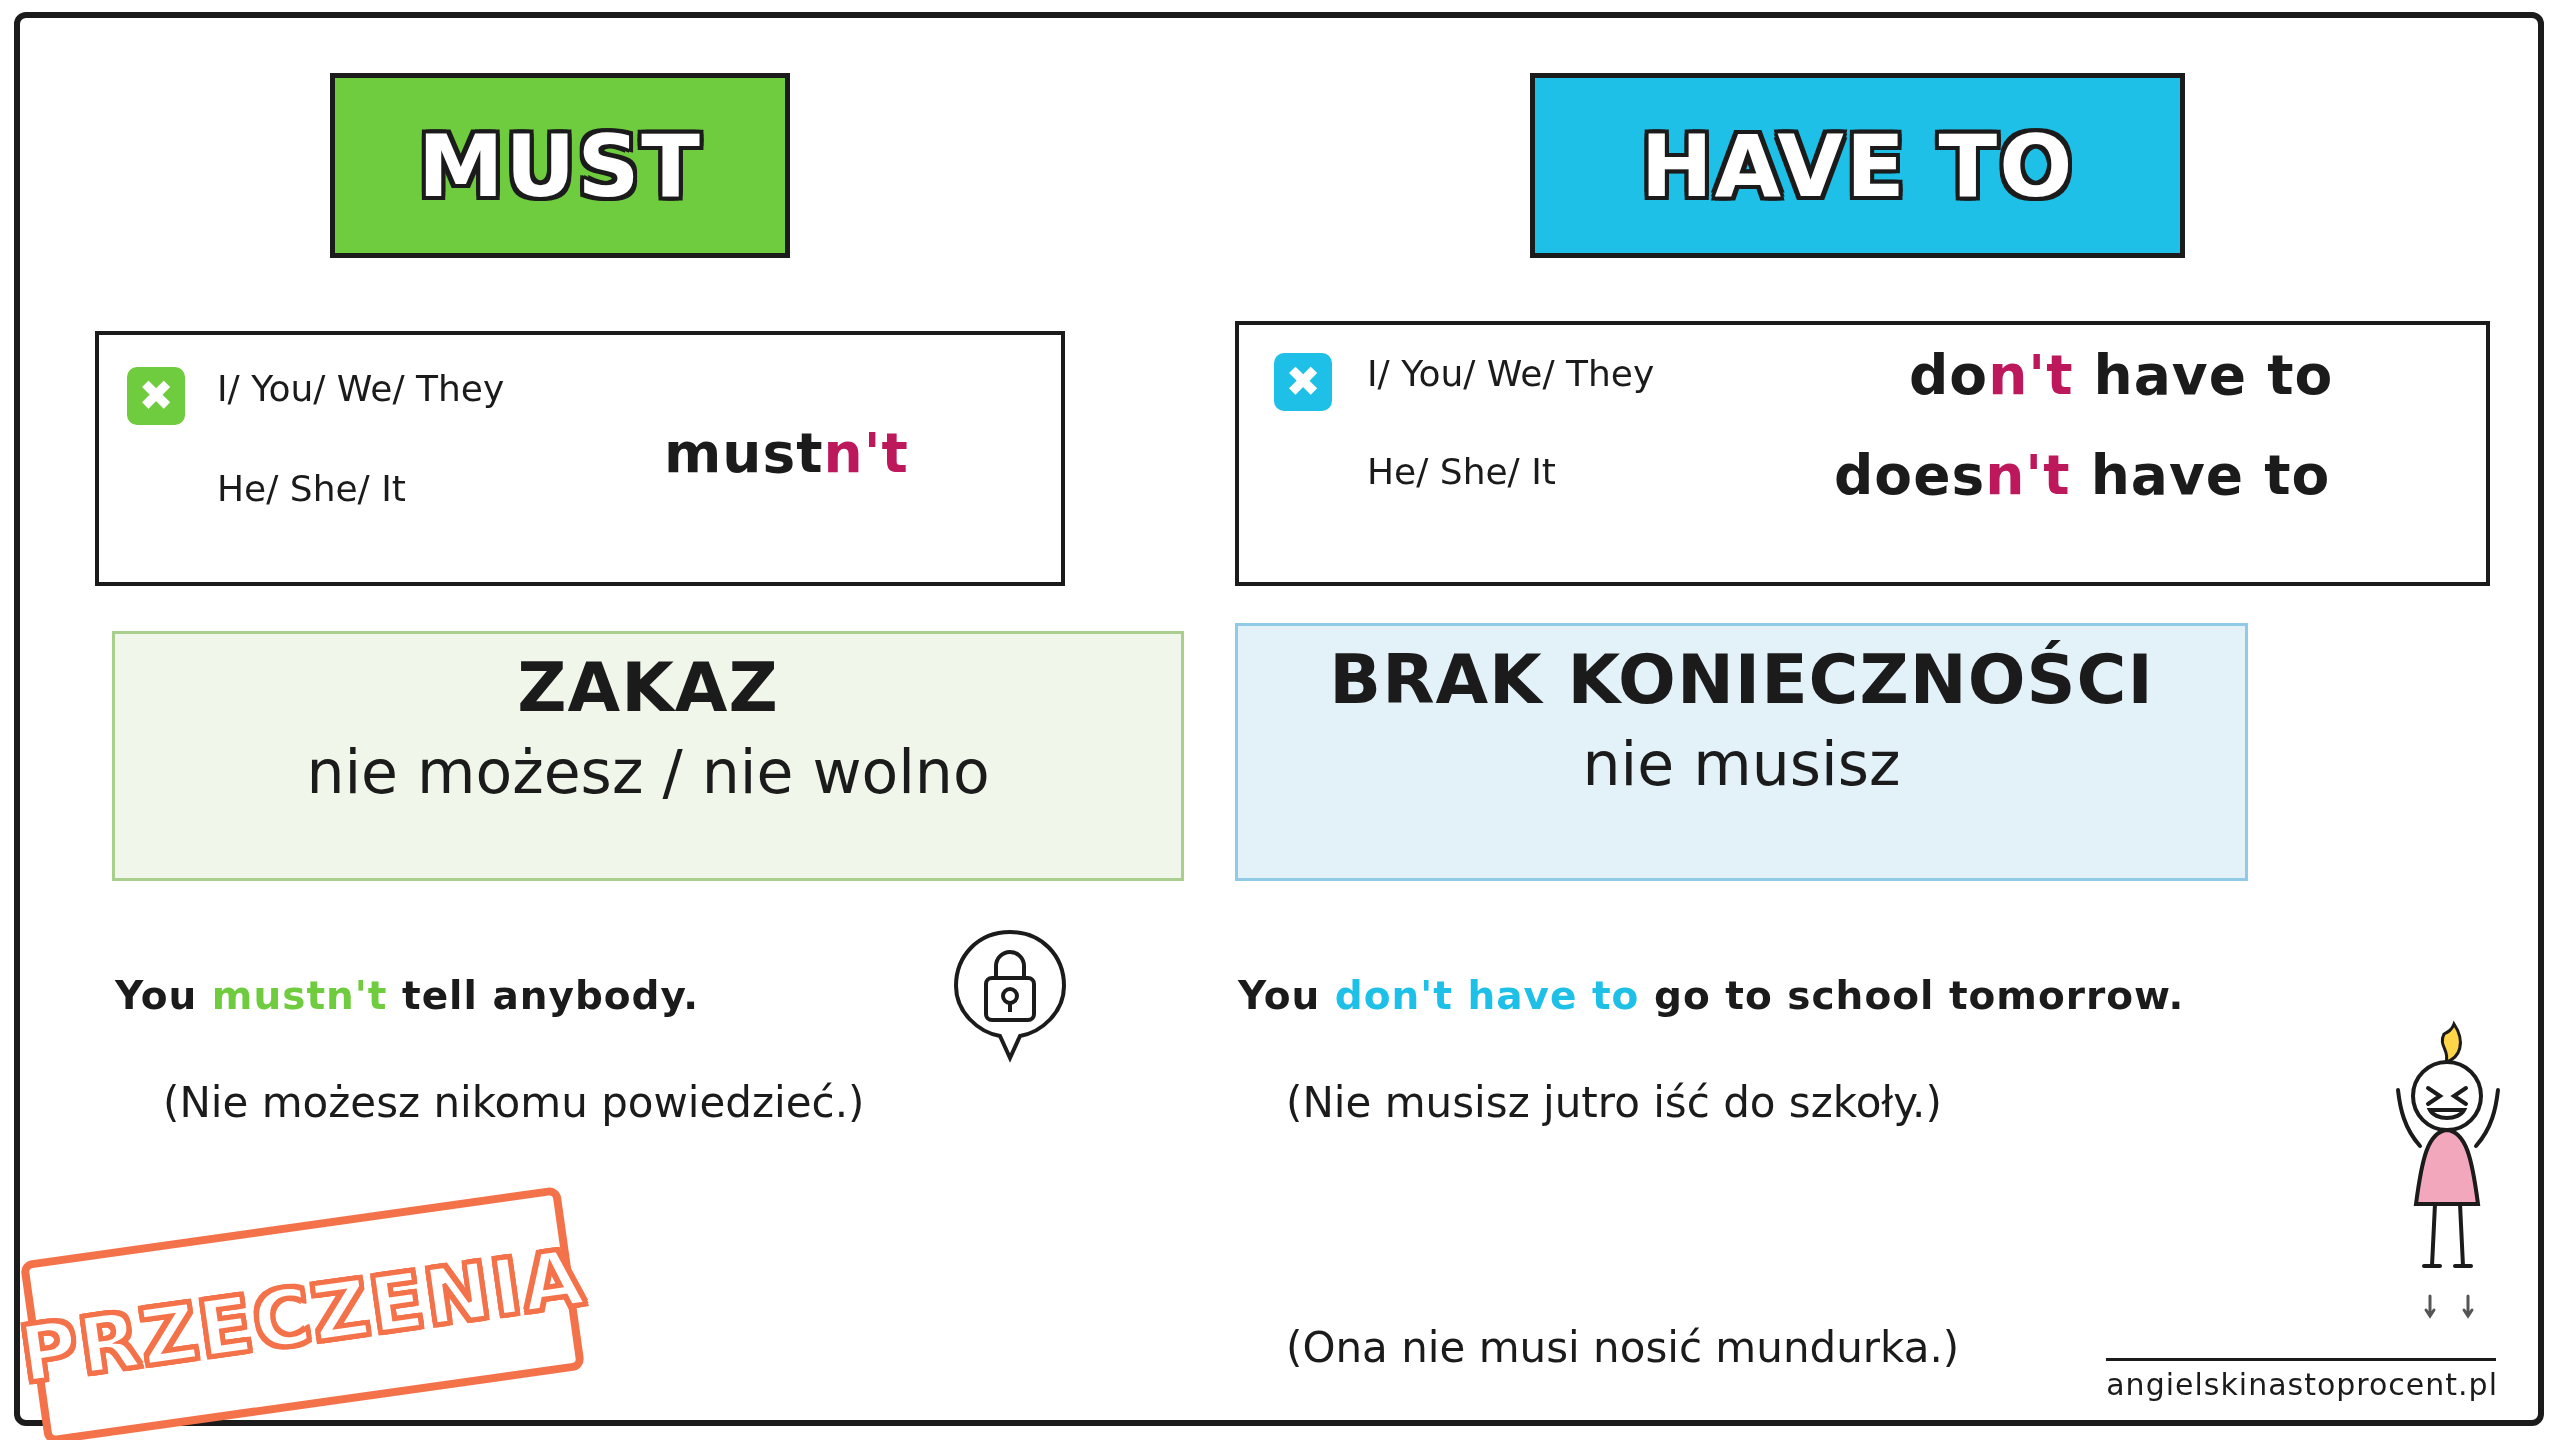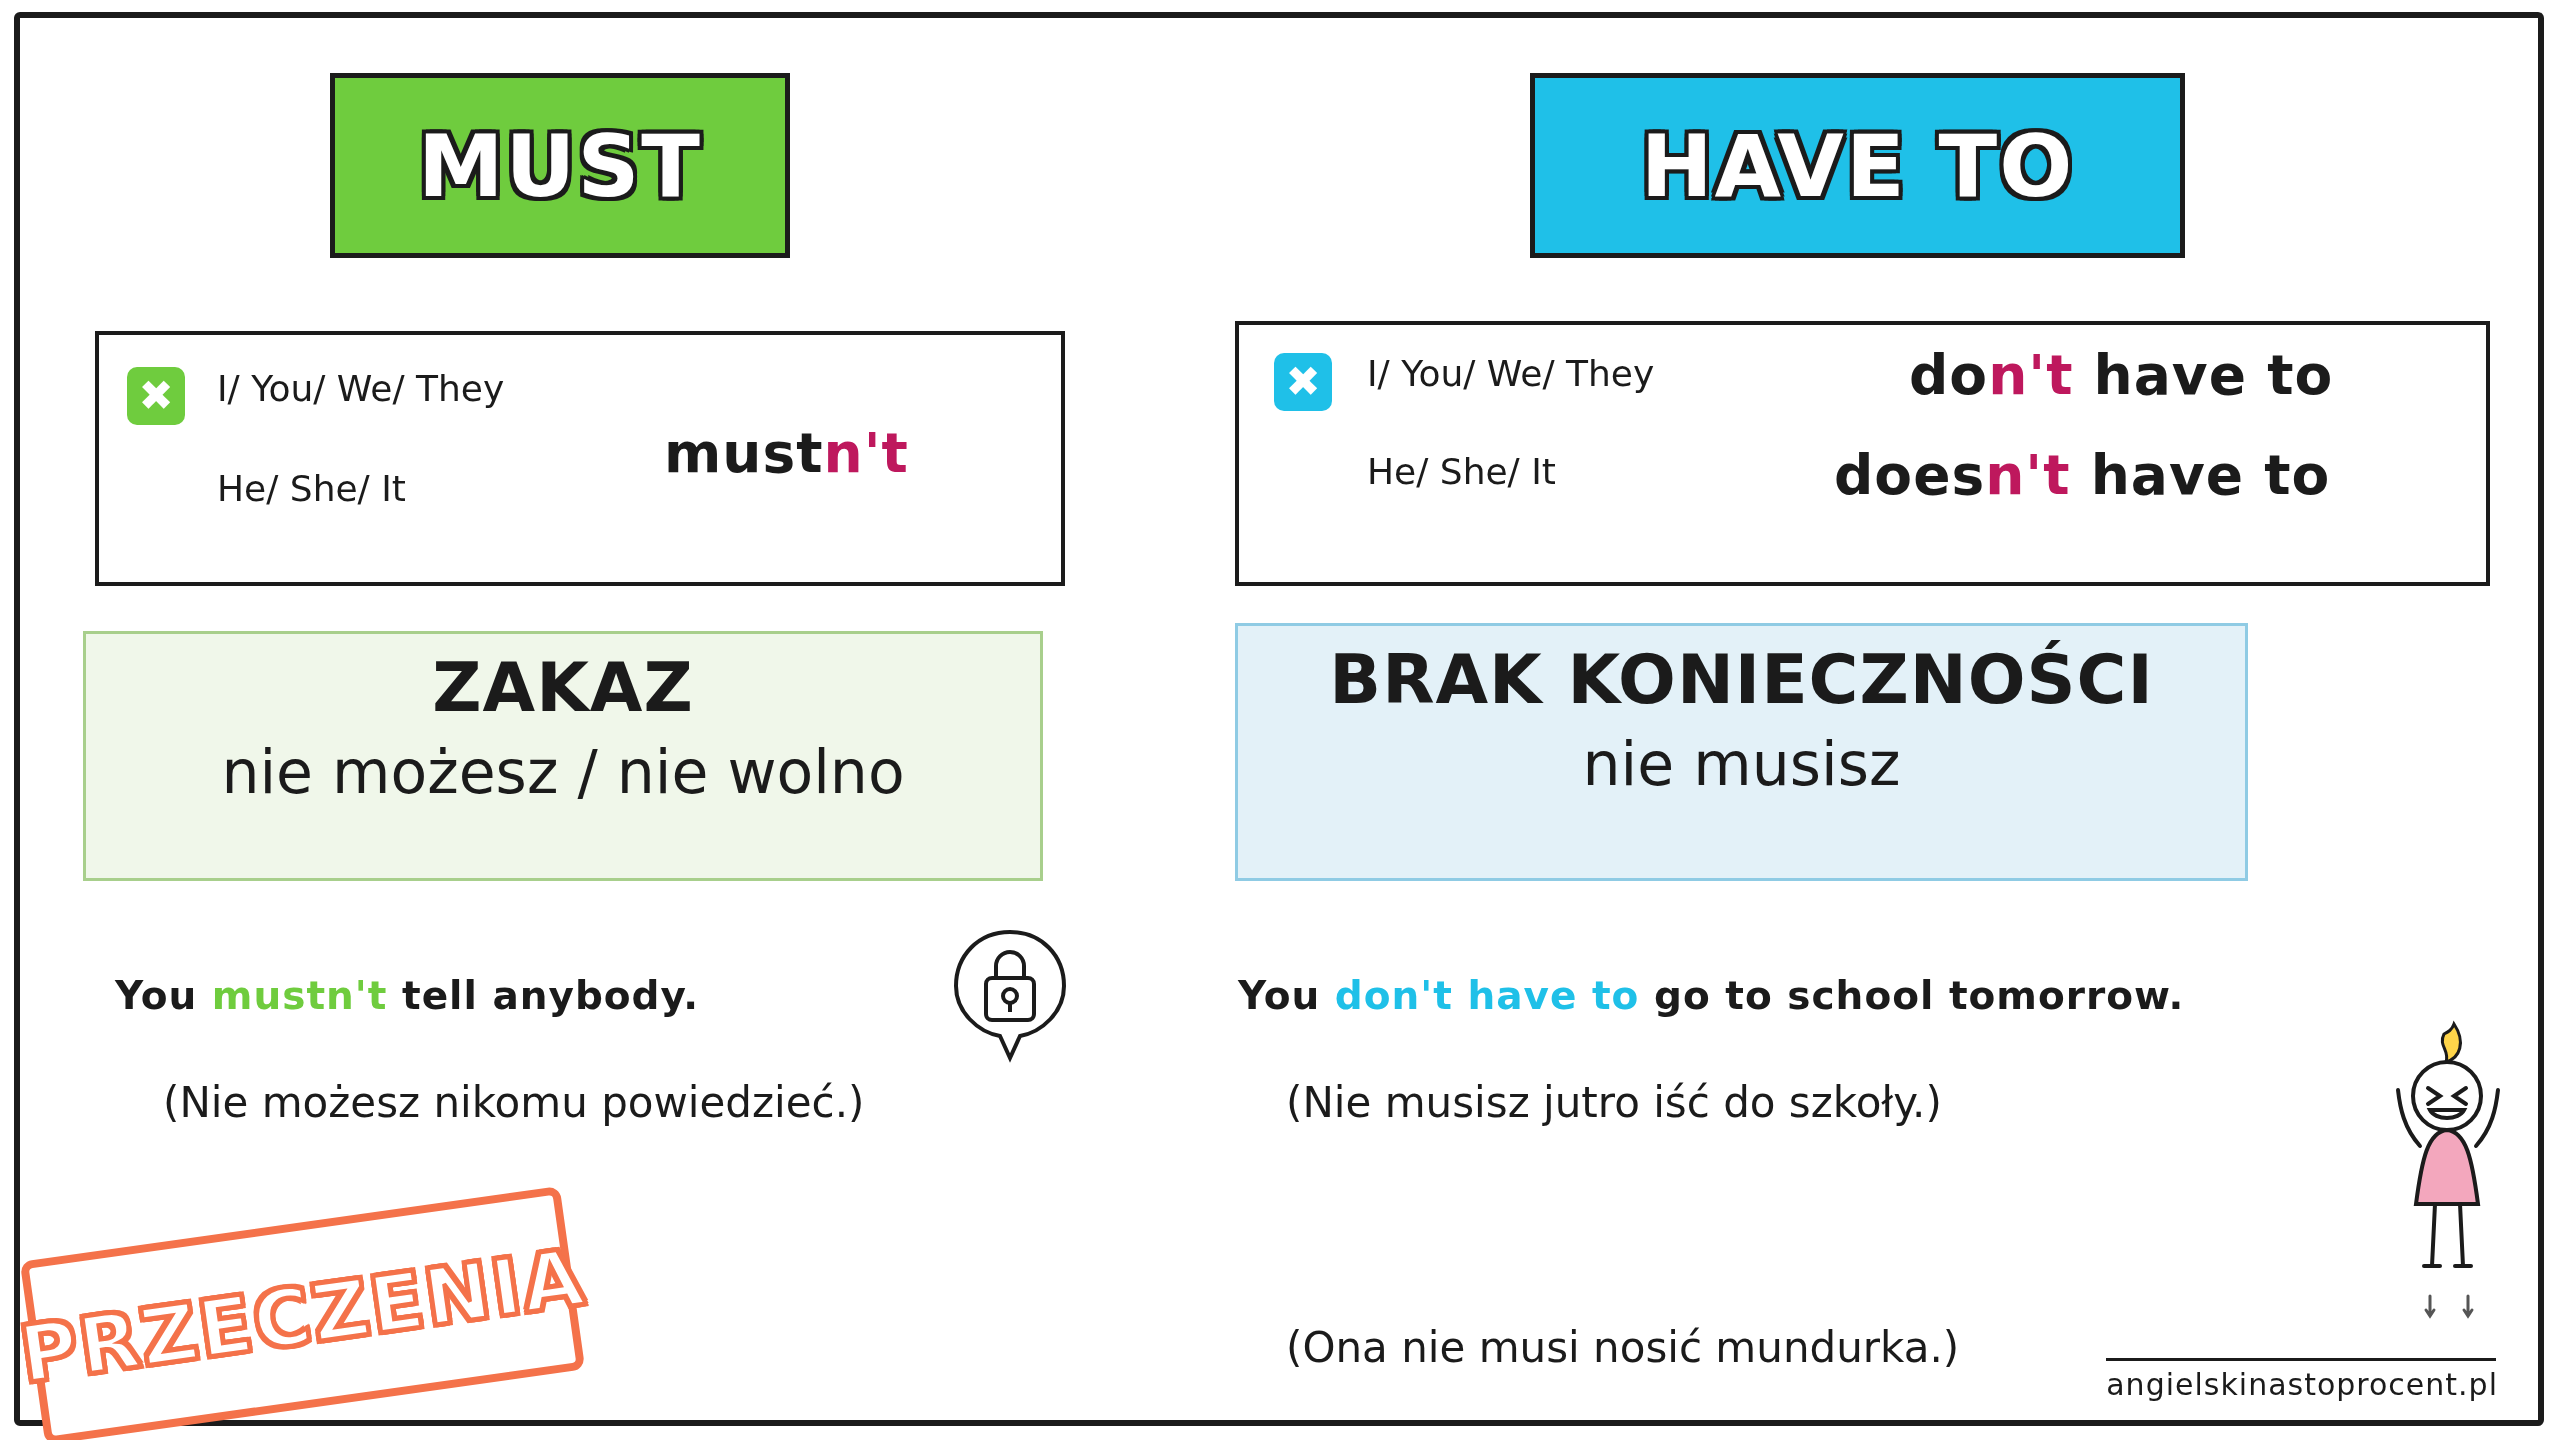--- a/index.html
+++ b/index.html
@@ -13,21 +13,21 @@
     font-family: "Liberation Sans", sans-serif;
     overflow: hidden;
   }
   .poster {
     position: absolute;
     left: 14px;
     top: 12px;
     width: 2530px;
     height: 1414px;
     border: 6px solid #1b1b1b;
-    border-radius: 6px;
+    border-radius: 12px;
     box-sizing: border-box;
     background: #ffffff;
   }
 
   
   .title-box {
     position: absolute;
     box-sizing: border-box;
     border: 5px solid #1b1b1b;
     display: flex;
@@ -118,21 +118,21 @@
 
   
   .mean-box {
     position: absolute;
     box-sizing: border-box;
     border: 3px solid #9fbf7e;
     text-align: center;
     padding-top: 14px;
   }
   .mean-must {
-    left: 63px; top: 613px; width: 960px; height: 250px;
+    left: 92px; top: 613px; width: 1072px; height: 250px;
     background: #f0f7ea; border-color: #a8cf8c;
   }
   .mean-haveto {
     left: 1215px; top: 605px; width: 1013px; height: 258px;
     background: #e3f1f8; border-color: #8fcbe4;
   }
   .mean-title {
     font-family: "DejaVu Sans", sans-serif;
     font-weight: bold;
     font-size: 68px;

